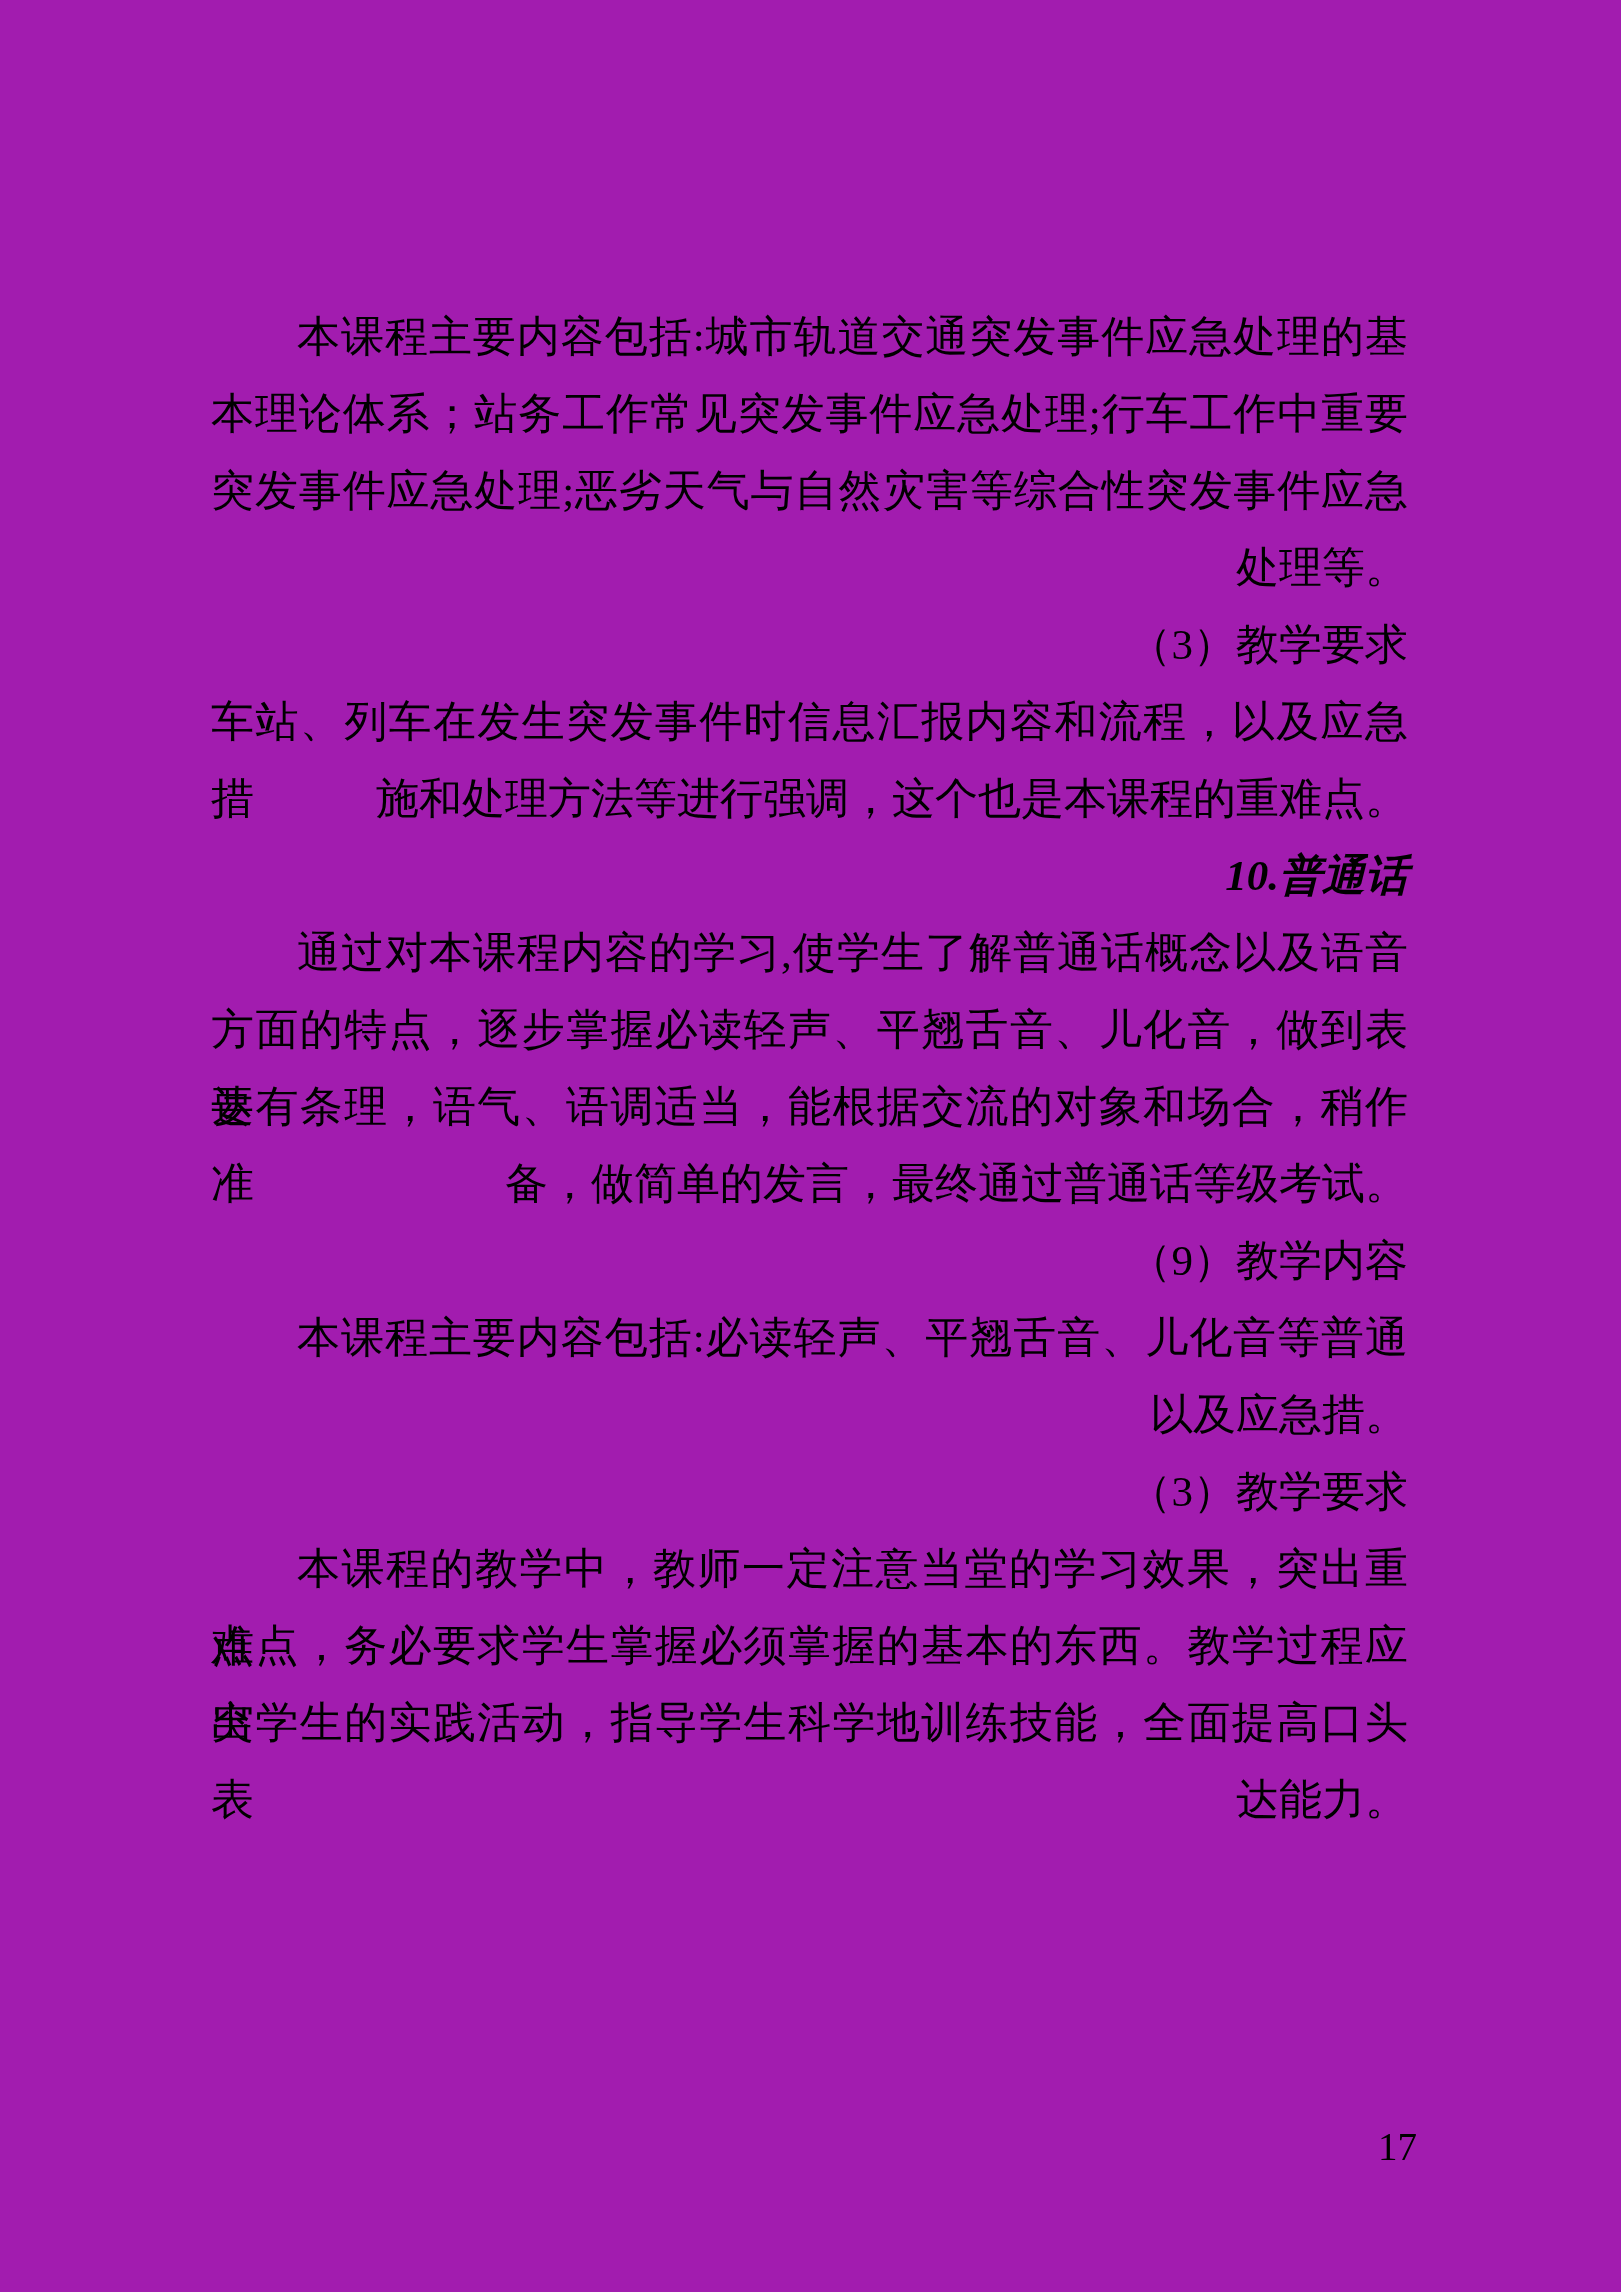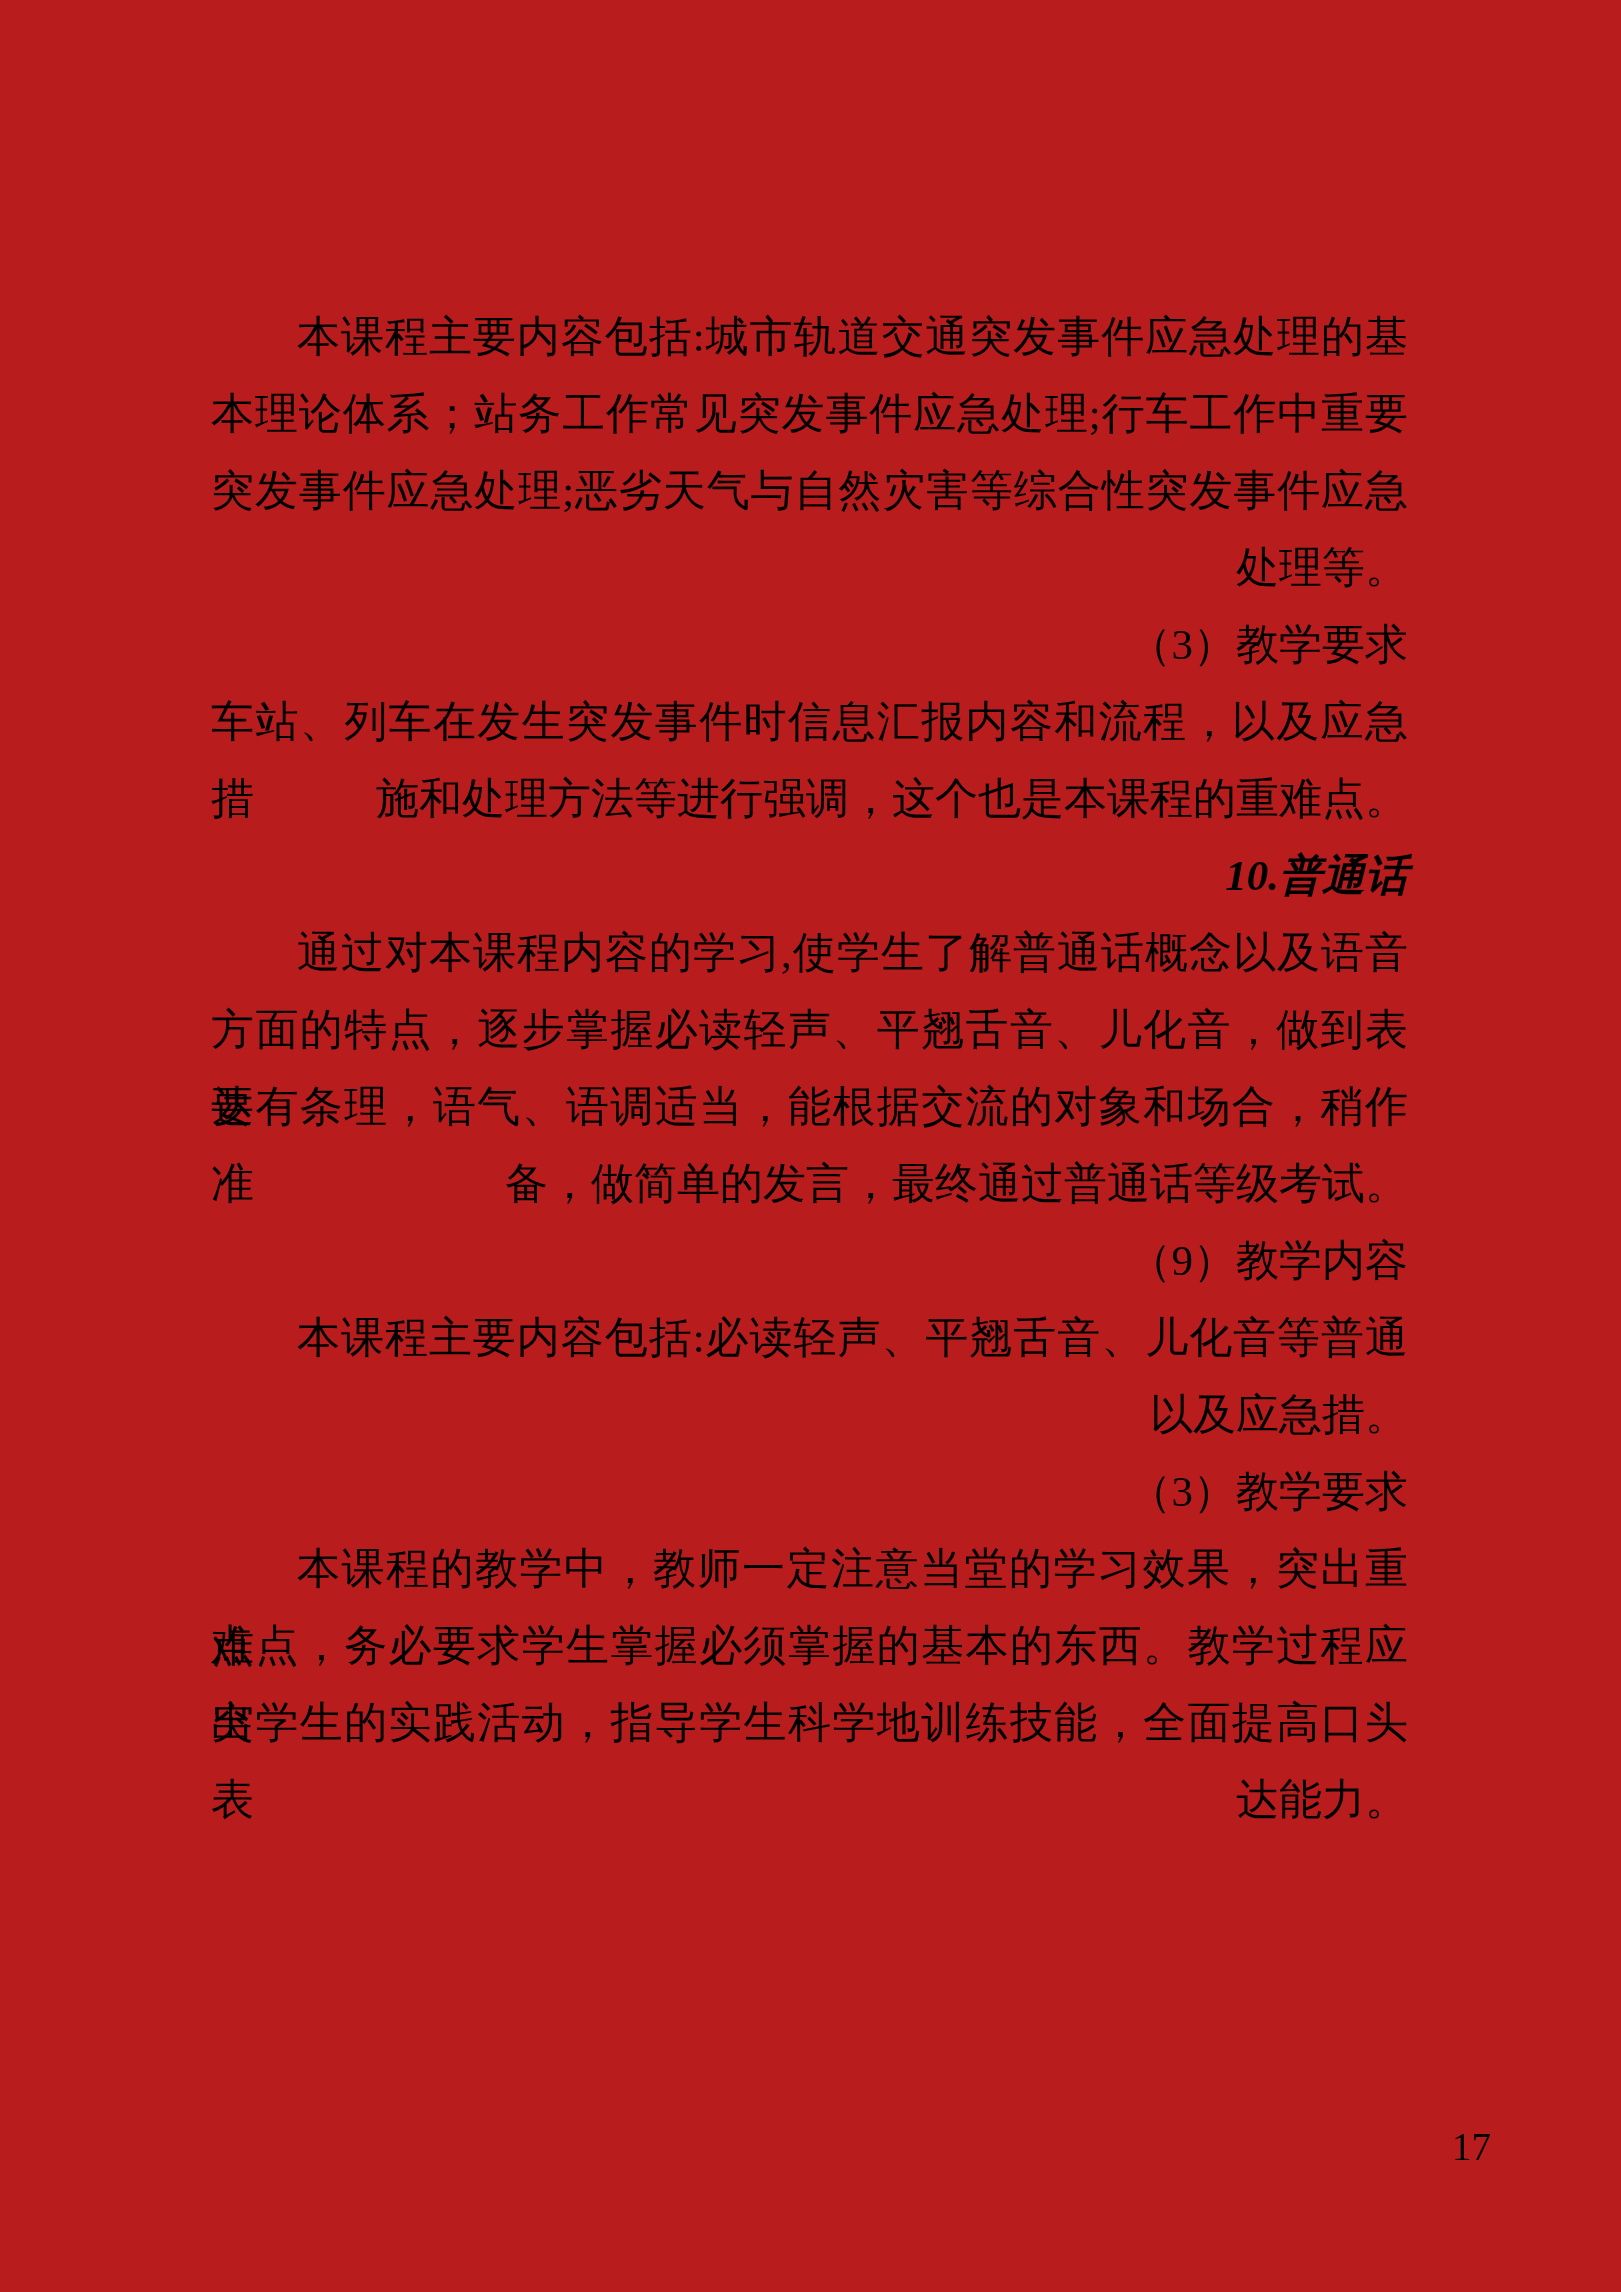--- a/index.html
+++ b/index.html
@@ -4,21 +4,21 @@
 <style>
   html, body {
     margin: 0;
     padding: 0;
     background: #ffffff;
   }
   .page {
     position: relative;
     width: 1621px;
     height: 2293px;
-    background: #b91c1c;
+    background: #a21caf;
     color: #000000;
     font-family: "Liberation Serif", "DejaVu Serif", serif;
     overflow: hidden;
   }
   .text-block {
     position: absolute;
     left: 211px;
     top: 298px;
     width: 1197px;
   }
@@ -35,21 +35,21 @@
   }
   .line.indent {
     text-indent: 86px;
   }
   .line.heading-bold {
     font-weight: 700;
     font-style: italic;
   }
   .page-number {
     position: absolute;
-    left: 1452px;
+    left: 1378px;
     top: 2125px;
     font-size: 39px;
     line-height: 43px;
     color: #000000;
   }
 </style>
 </head>
 <body>
 
 <div class="page">

